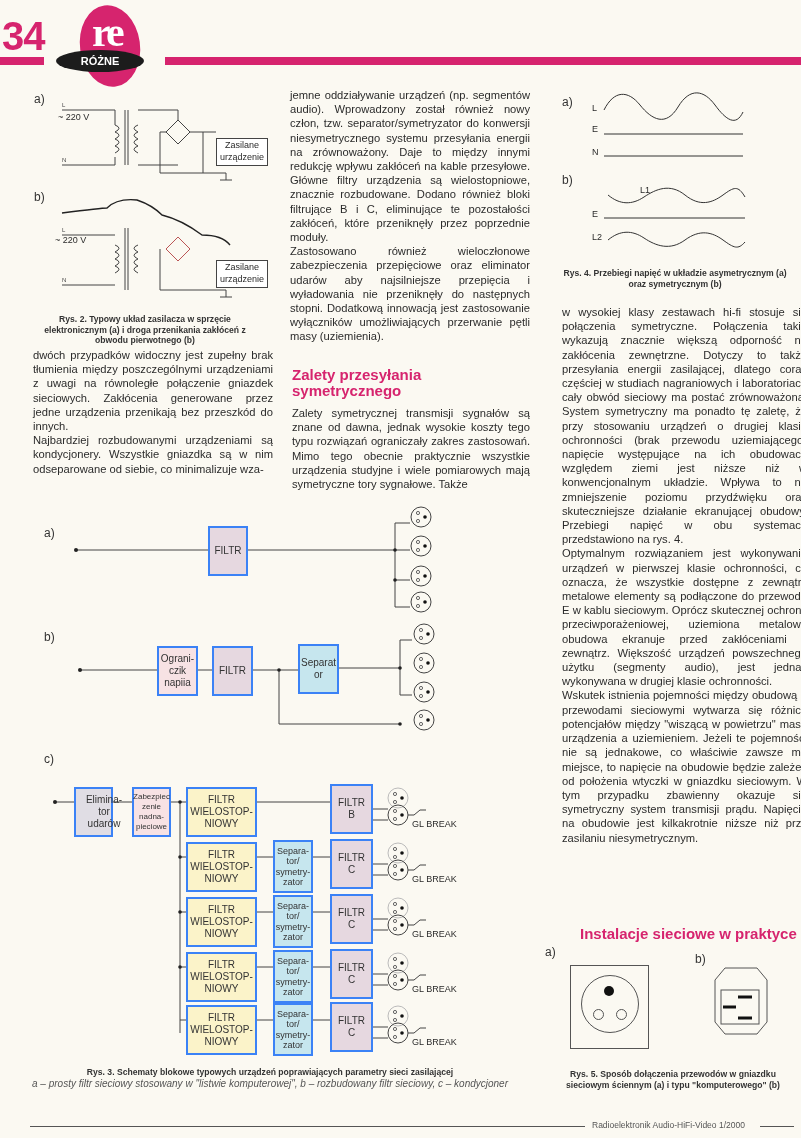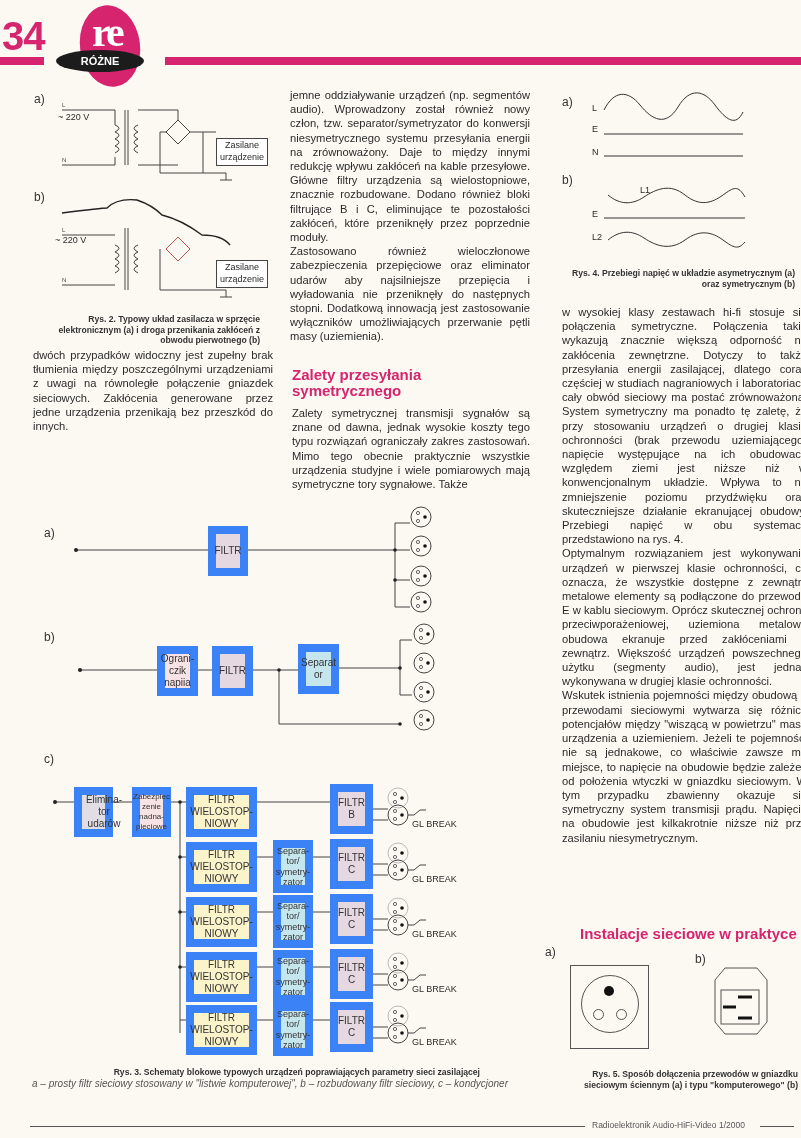--- a/index.html
+++ b/index.html
@@ -5,27 +5,27 @@
   html,body{margin:0;padding:0;}
   body{width:801px;height:1138px;background:#fbf9f2;position:relative;overflow:hidden;font-family:"Liberation Sans",sans-serif;color:#2a2a2a;}
   .abs{position:absolute;}
   .pagenum{left:2px;top:14px;font-size:40px;font-weight:bold;color:#d6246e;letter-spacing:-1px;font-family:"Liberation Sans",sans-serif;}
   .bar{background:#d6246e;height:8px;}
   .logo-oval{left:80px;top:5px;width:60px;height:82px;border-radius:50%;background:#d6246e;transform:rotate(-8deg);}
   .logo-re{left:92px;top:8px;font-family:"Liberation Serif",serif;font-weight:bold;font-size:42px;color:#fff;letter-spacing:-4px;}
   .section-pill{left:56px;top:50px;width:88px;height:22px;border-radius:50%;background:#1c1c1c;color:#fff;font-size:11px;font-weight:bold;text-align:center;line-height:22px;}
   .col{font-size:11.2px;line-height:14.2px;text-align:justify;color:#2b2b2b;}
   .col p{margin:0;}
-  .caption{font-size:8.6px;font-weight:bold;text-align:right;line-height:10.5px;color:#333;}
+  .caption{font-size:8.6px;font-weight:bold;text-align:center;line-height:10.5px;color:#333;}
   .caption2{font-size:10px;text-align:center;color:#555;line-height:11px;font-style:italic;}
   .heading{font-weight:bold;color:#d6246e;font-size:15px;line-height:16px;}
   .fig-label{font-size:12px;color:#333;}
   .footer{font-size:8.5px;color:#555;}
   .rule{height:1px;background:#555;}
-  .blk{position:absolute;border:8px solid #3b82f6;box-sizing:border-box;display:flex;align-items:center;justify-content:center;text-align:center;font-size:10px;line-height:12px;color:#333;}
+  .blk{position:absolute;border:2px solid #3b82f6;box-sizing:border-box;display:flex;align-items:center;justify-content:center;text-align:center;font-size:10px;line-height:12px;color:#333;}
   .filtr{background:#e6d8e0;}
   .pink{background:#f7e2e4;}
   .yellow{background:#fbf3c9;}
   .cyan{background:#c6e6ee;}
   .grey{background:#e0dde4;}
   svg{position:absolute;left:0;top:0;}
 </style>
 </head>
 <body>
 
@@ -90,20 +90,21 @@
         <text x="62" y="77">N</text>
       <text x="62" y="147">L</text>
         <text x="62" y="197">N</text>
     </g>
   </svg>
 </div>
 <div class="abs caption" style="left:30px;top:314px;width:230px;">Rys. 2. Typowy układ zasilacza w sprzęcie elektronicznym (a) i droga przenikania zakłóceń z obwodu pierwotnego (b)</div>
 
 <div class="abs col" style="left:33px;top:348px;width:240px;">
   <p>dwóch przypadków widoczny jest zupełny brak tłumienia między poszczególnymi urządzeniami z uwagi na równoległe połączenie gniazdek sieciowych. Zakłócenia generowane przez jedne urządzenia przenikają bez przeszkód do innych.</p>
+  <p>Najbardziej rozbudowanymi urządzeniami są kondycjonery. Wszystkie gniazdka są w nim odseparowane od siebie, co minimalizuje wza-</p>
 </div>
 
 <div class="abs col" style="left:290px;top:88px;width:240px;">
   <p>jemne oddziaływanie urządzeń (np. segmentów audio). Wprowadzony został również nowy człon, tzw. separator/symetryzator do konwersji niesymetrycznego systemu przesyłania energii na zrównoważony. Daje to między innymi redukcję wpływu zakłóceń na kable przesyłowe. Główne filtry urządzenia są wielostopniowe, znacznie rozbudowane. Dodano również bloki filtrujące B i C, eliminujące te pozostałości zakłóceń, które przeniknęły przez poprzednie moduły.</p>
   <p>Zastosowano również wieloczłonowe zabezpieczenia przepięciowe oraz eliminator udarów aby najsilniejsze przepięcia i wyładowania nie przeniknęły do następnych stopni. Dodatkową innowacją jest zastosowanie wyłączników umożliwiających przerwanie pętli masy (uziemienia).</p>
 </div>
 <div class="abs heading" style="left:292px;top:367px;width:200px;">Zalety przesyłania symetrycznego</div>
 <div class="abs col" style="left:292px;top:406px;width:238px;">
   <p>Zalety symetrycznej transmisji sygnałów są znane od dawna, jednak wysokie koszty tego typu rozwiązań ograniczały zakres zastosowań. Mimo tego obecnie praktycznie wszystkie urządzenia studyjne i wiele pomiarowych mają symetryczne tory sygnałowe. Także</p>
 </div>

